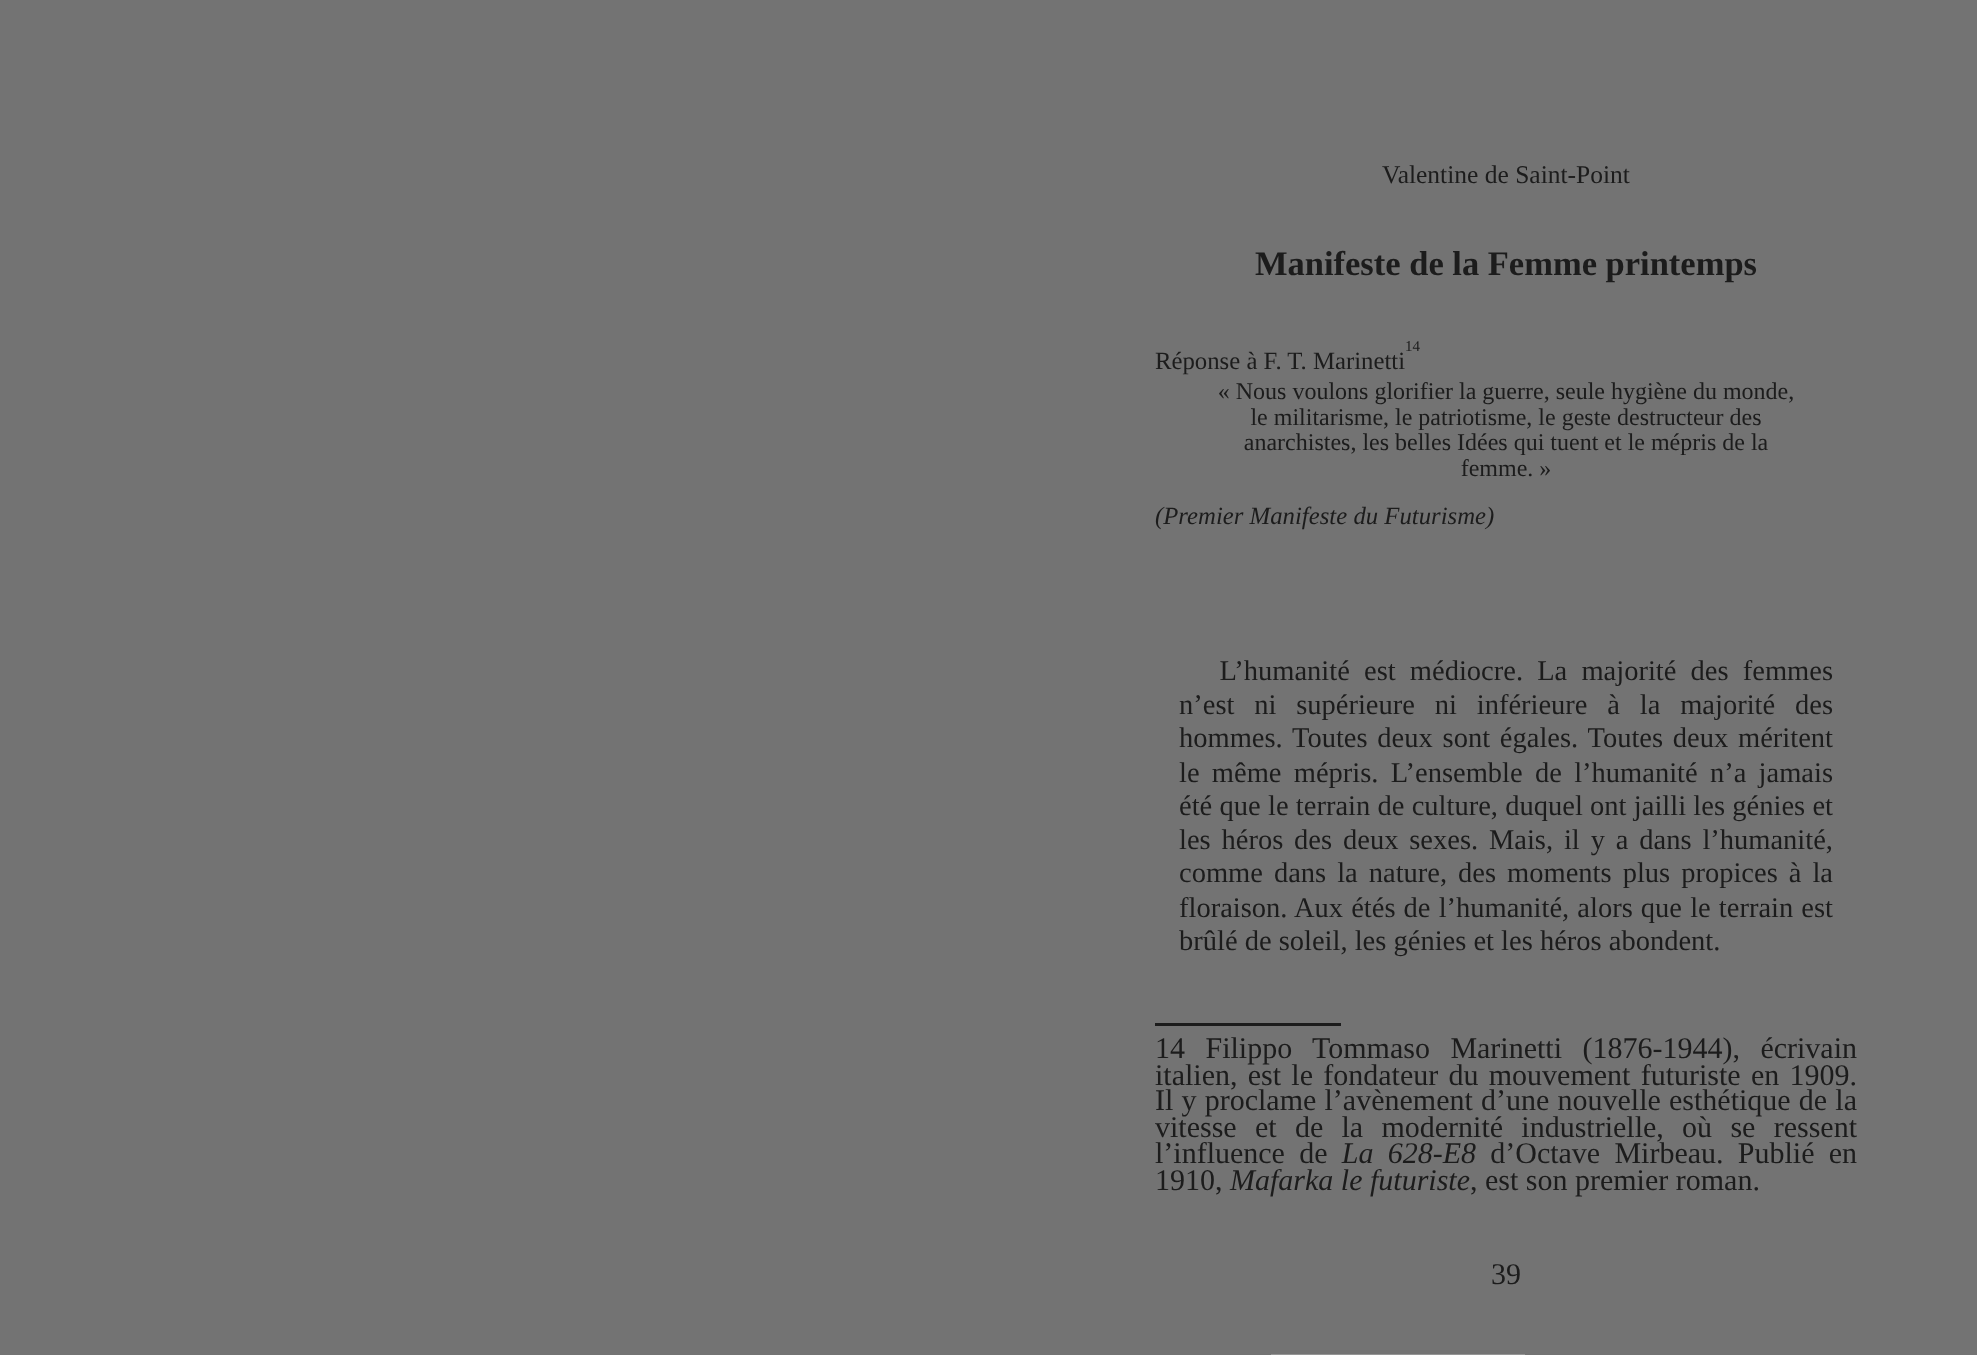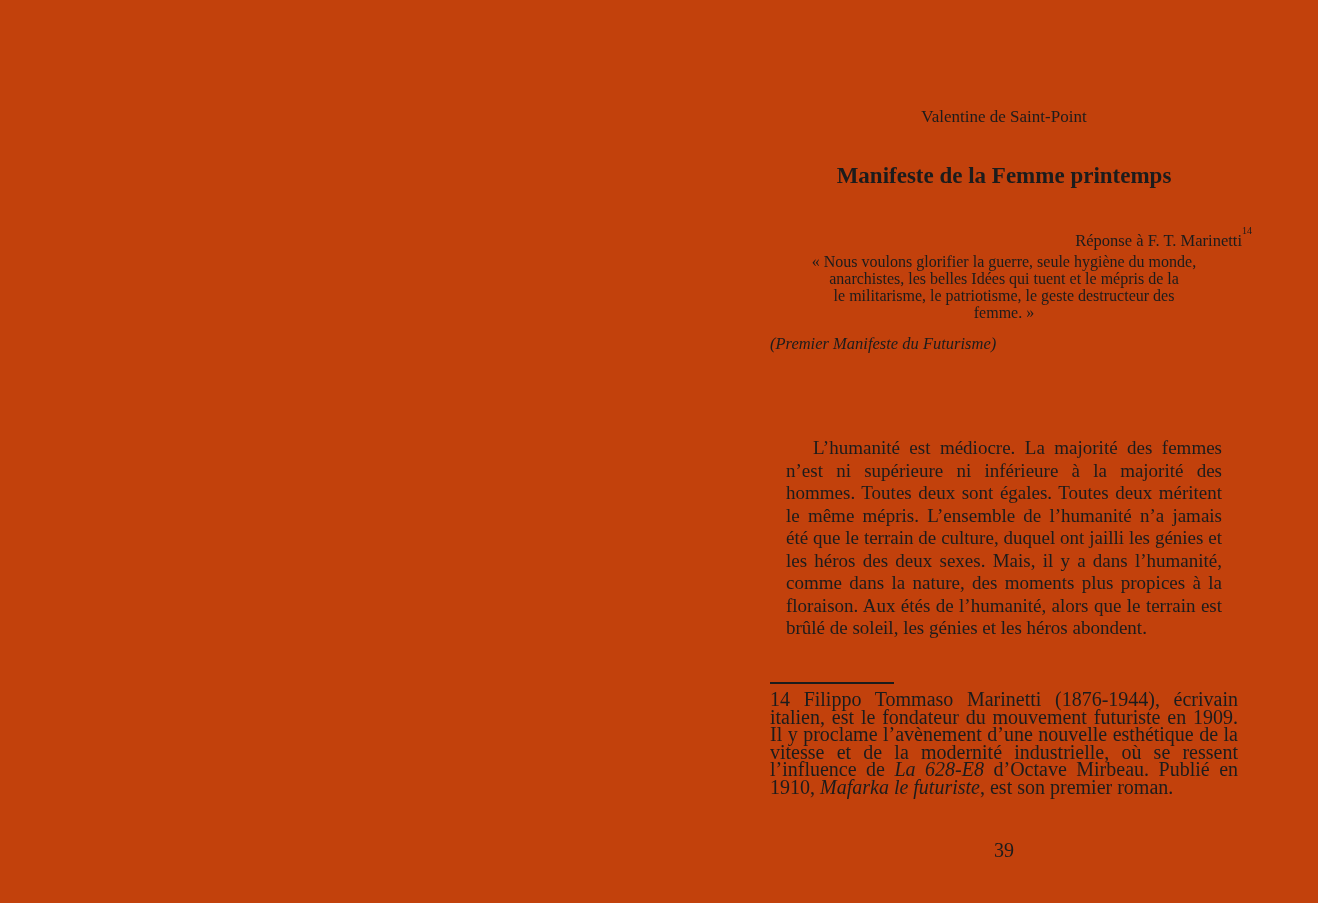--- a/index.html
+++ b/index.html
@@ -10,21 +10,21 @@
     width: 1318px;
     height: 903px;
     background: #ffffff;
     overflow: hidden;
     position: relative;
     font-family: "Liberation Serif", "DejaVu Serif", serif;
   }
   .sheet {
     position: absolute;
     inset: 0;
-    background: #c2410c;
+    background: #737373;
     text-decoration: underline;
   }
   .text-column {
     position: absolute;
     left: 770px;
     top: 0;
     width: 468px;
     height: 903px;
     color: #1c1c1c;
   }
@@ -44,23 +44,23 @@
     width: 100%;
     margin: 0;
     text-align: center;
     font-size: 23px;
     font-weight: bold;
     line-height: 30px;
   }
   .dedication {
     position: absolute;
     top: 230px;
-    left: 14px;
+    left: 0;
     width: 100%;
-    text-align: right;
+    text-align: left;
     font-size: 16.5px;
     line-height: 21px;
     white-space: nowrap;
   }
   .fn-ref {
     font-size: 10px;
     position: relative;
     top: -6px;
     line-height: 0;
   }
@@ -136,22 +136,22 @@
   <div class="text-column">
 
     <div class="author-line">Valentine de Saint-Point</div>
 
     <h1 class="page-title">Manifeste de la Femme printemps</h1>
 
     <div class="dedication"><span>Réponse à F. T. Marinetti</span><sup class="fn-ref">14</sup></div>
 
     <div class="epigraph-quote">
       <div class="quote-line">« Nous voulons glorifier la guerre, seule hygiène du monde,</div>
+      <div class="quote-line">le militarisme, le patriotisme, le geste destructeur des</div>
       <div class="quote-line">anarchistes, les belles Idées qui tuent et le mépris de la</div>
-      <div class="quote-line">le militarisme, le patriotisme, le geste destructeur des</div>
       <div class="quote-line">femme. »</div>
     </div>
 
     <div class="epigraph-source">(Premier Manifeste du Futurisme)</div>
 
     <div class="body-text">
       <p>L’humanité est médiocre. La majorité des femmes n’est ni supérieure ni inférieure à la majorité des hommes. Toutes deux sont égales. Toutes deux méritent le même mépris. L’ensemble de l’humanité n’a jamais été que le terrain de culture, duquel ont jailli les génies et les héros des deux sexes. Mais, il y a dans l’humanité, comme dans la nature, des moments plus propices à la floraison. Aux étés de l’humanité, alors que le terrain est brûlé de soleil, les génies et les héros abondent.</p>
     </div>
 
     <div class="footnote-rule"></div>

